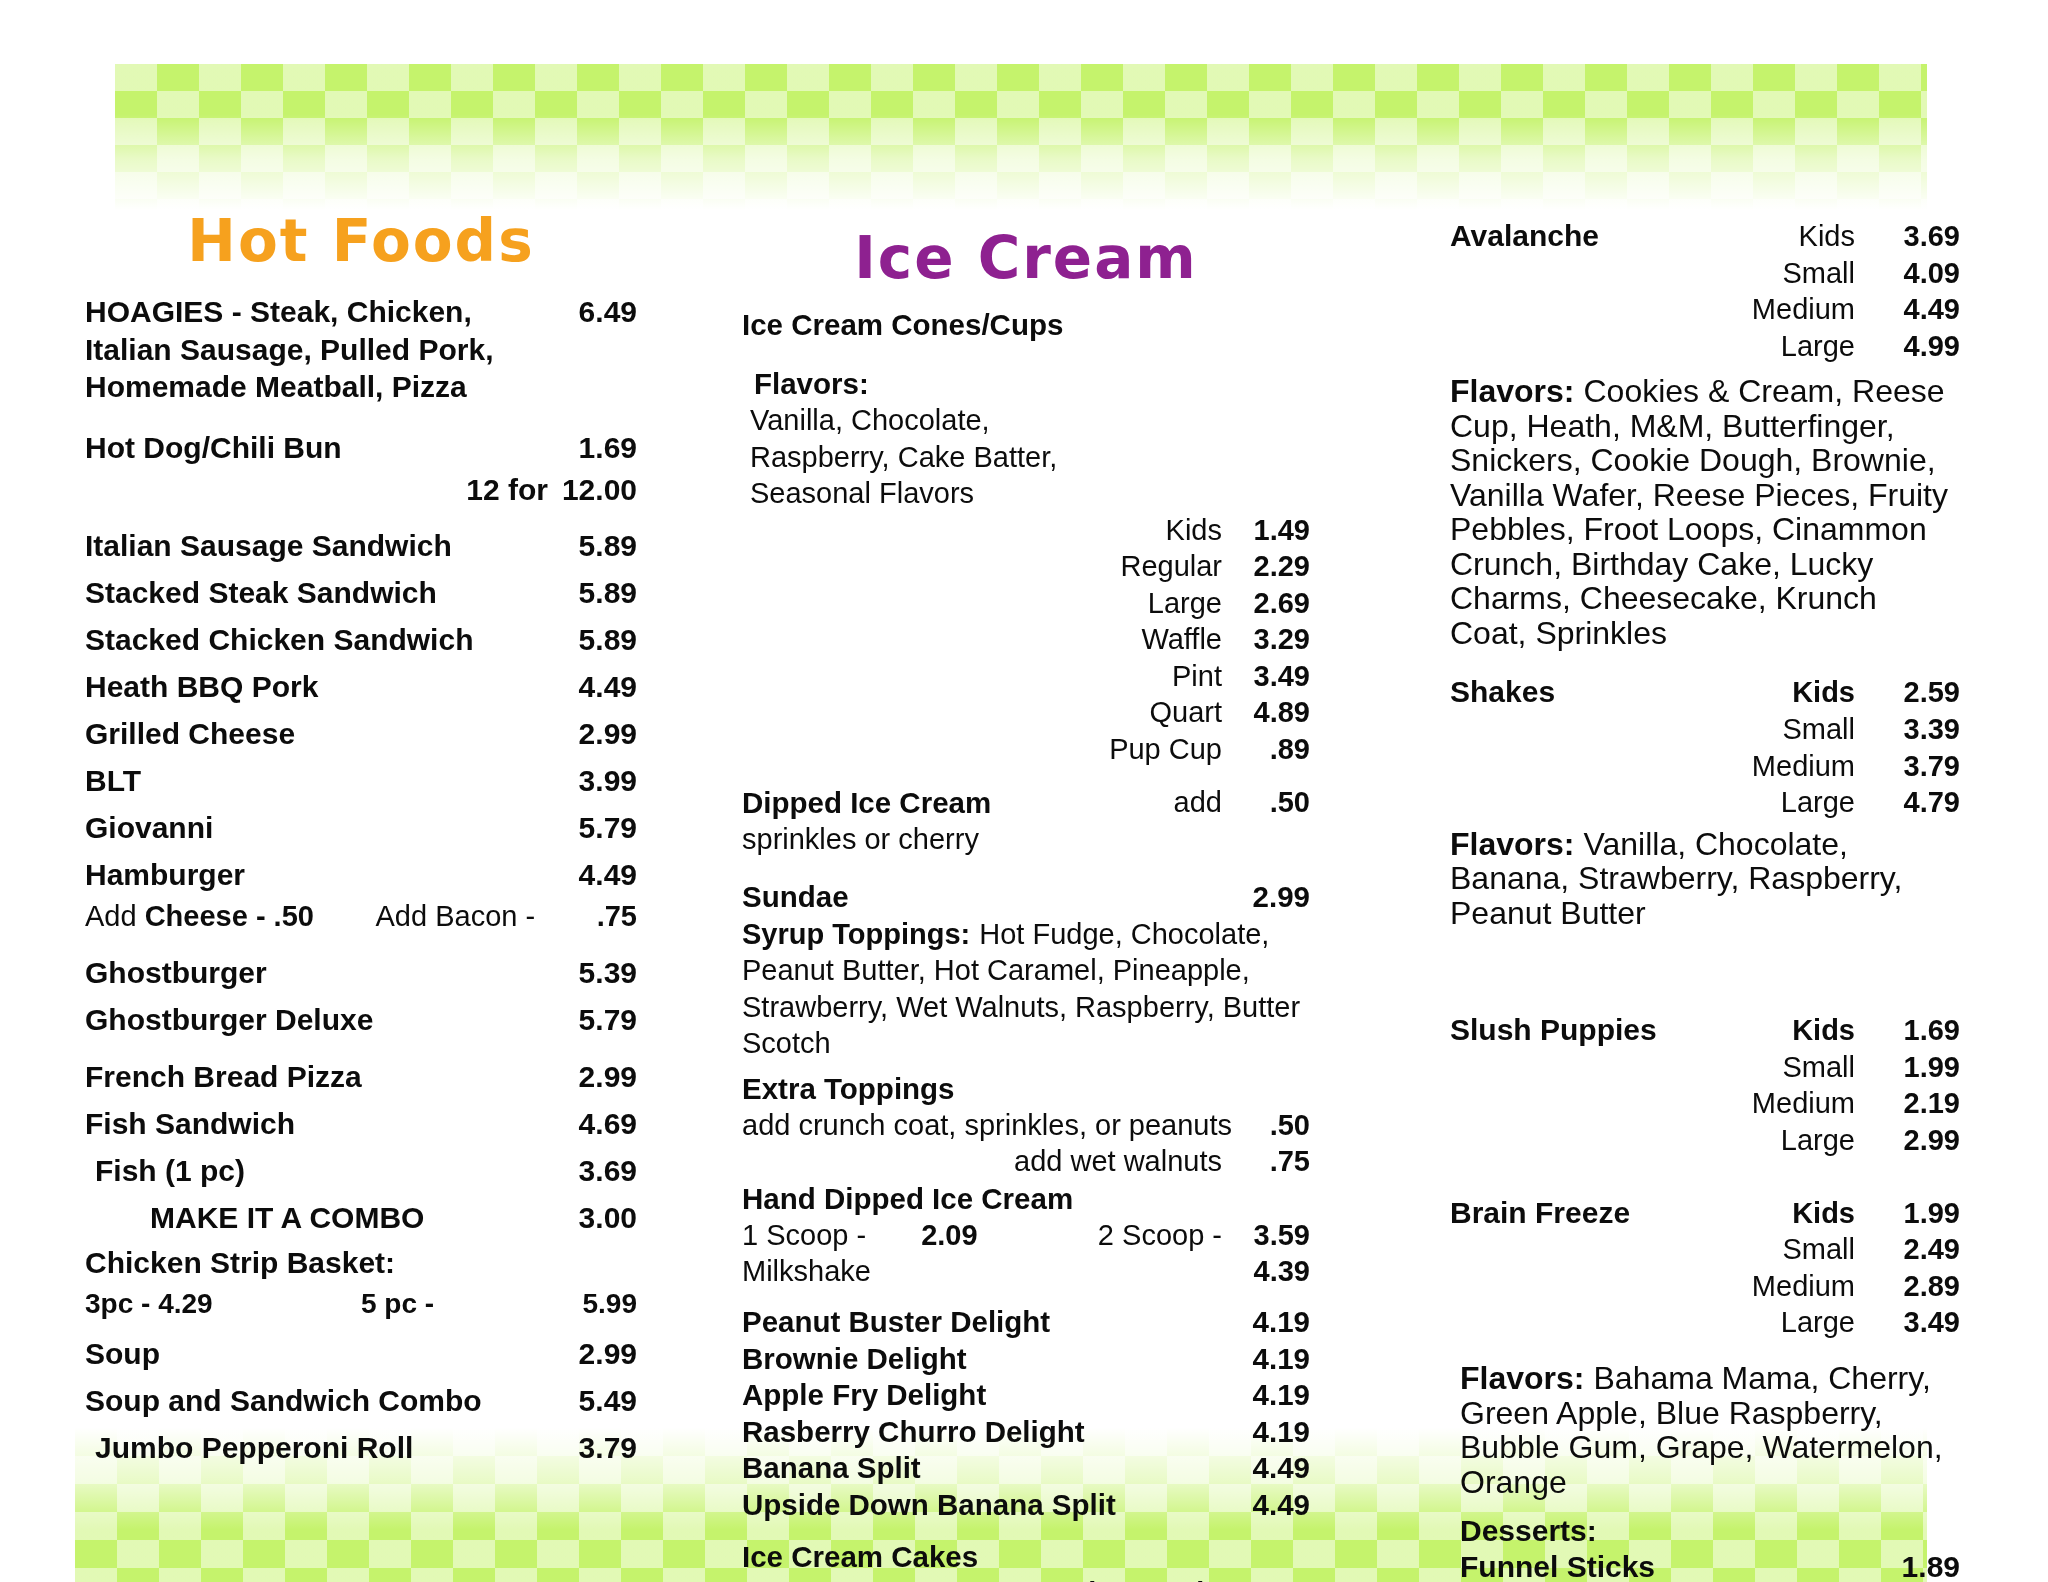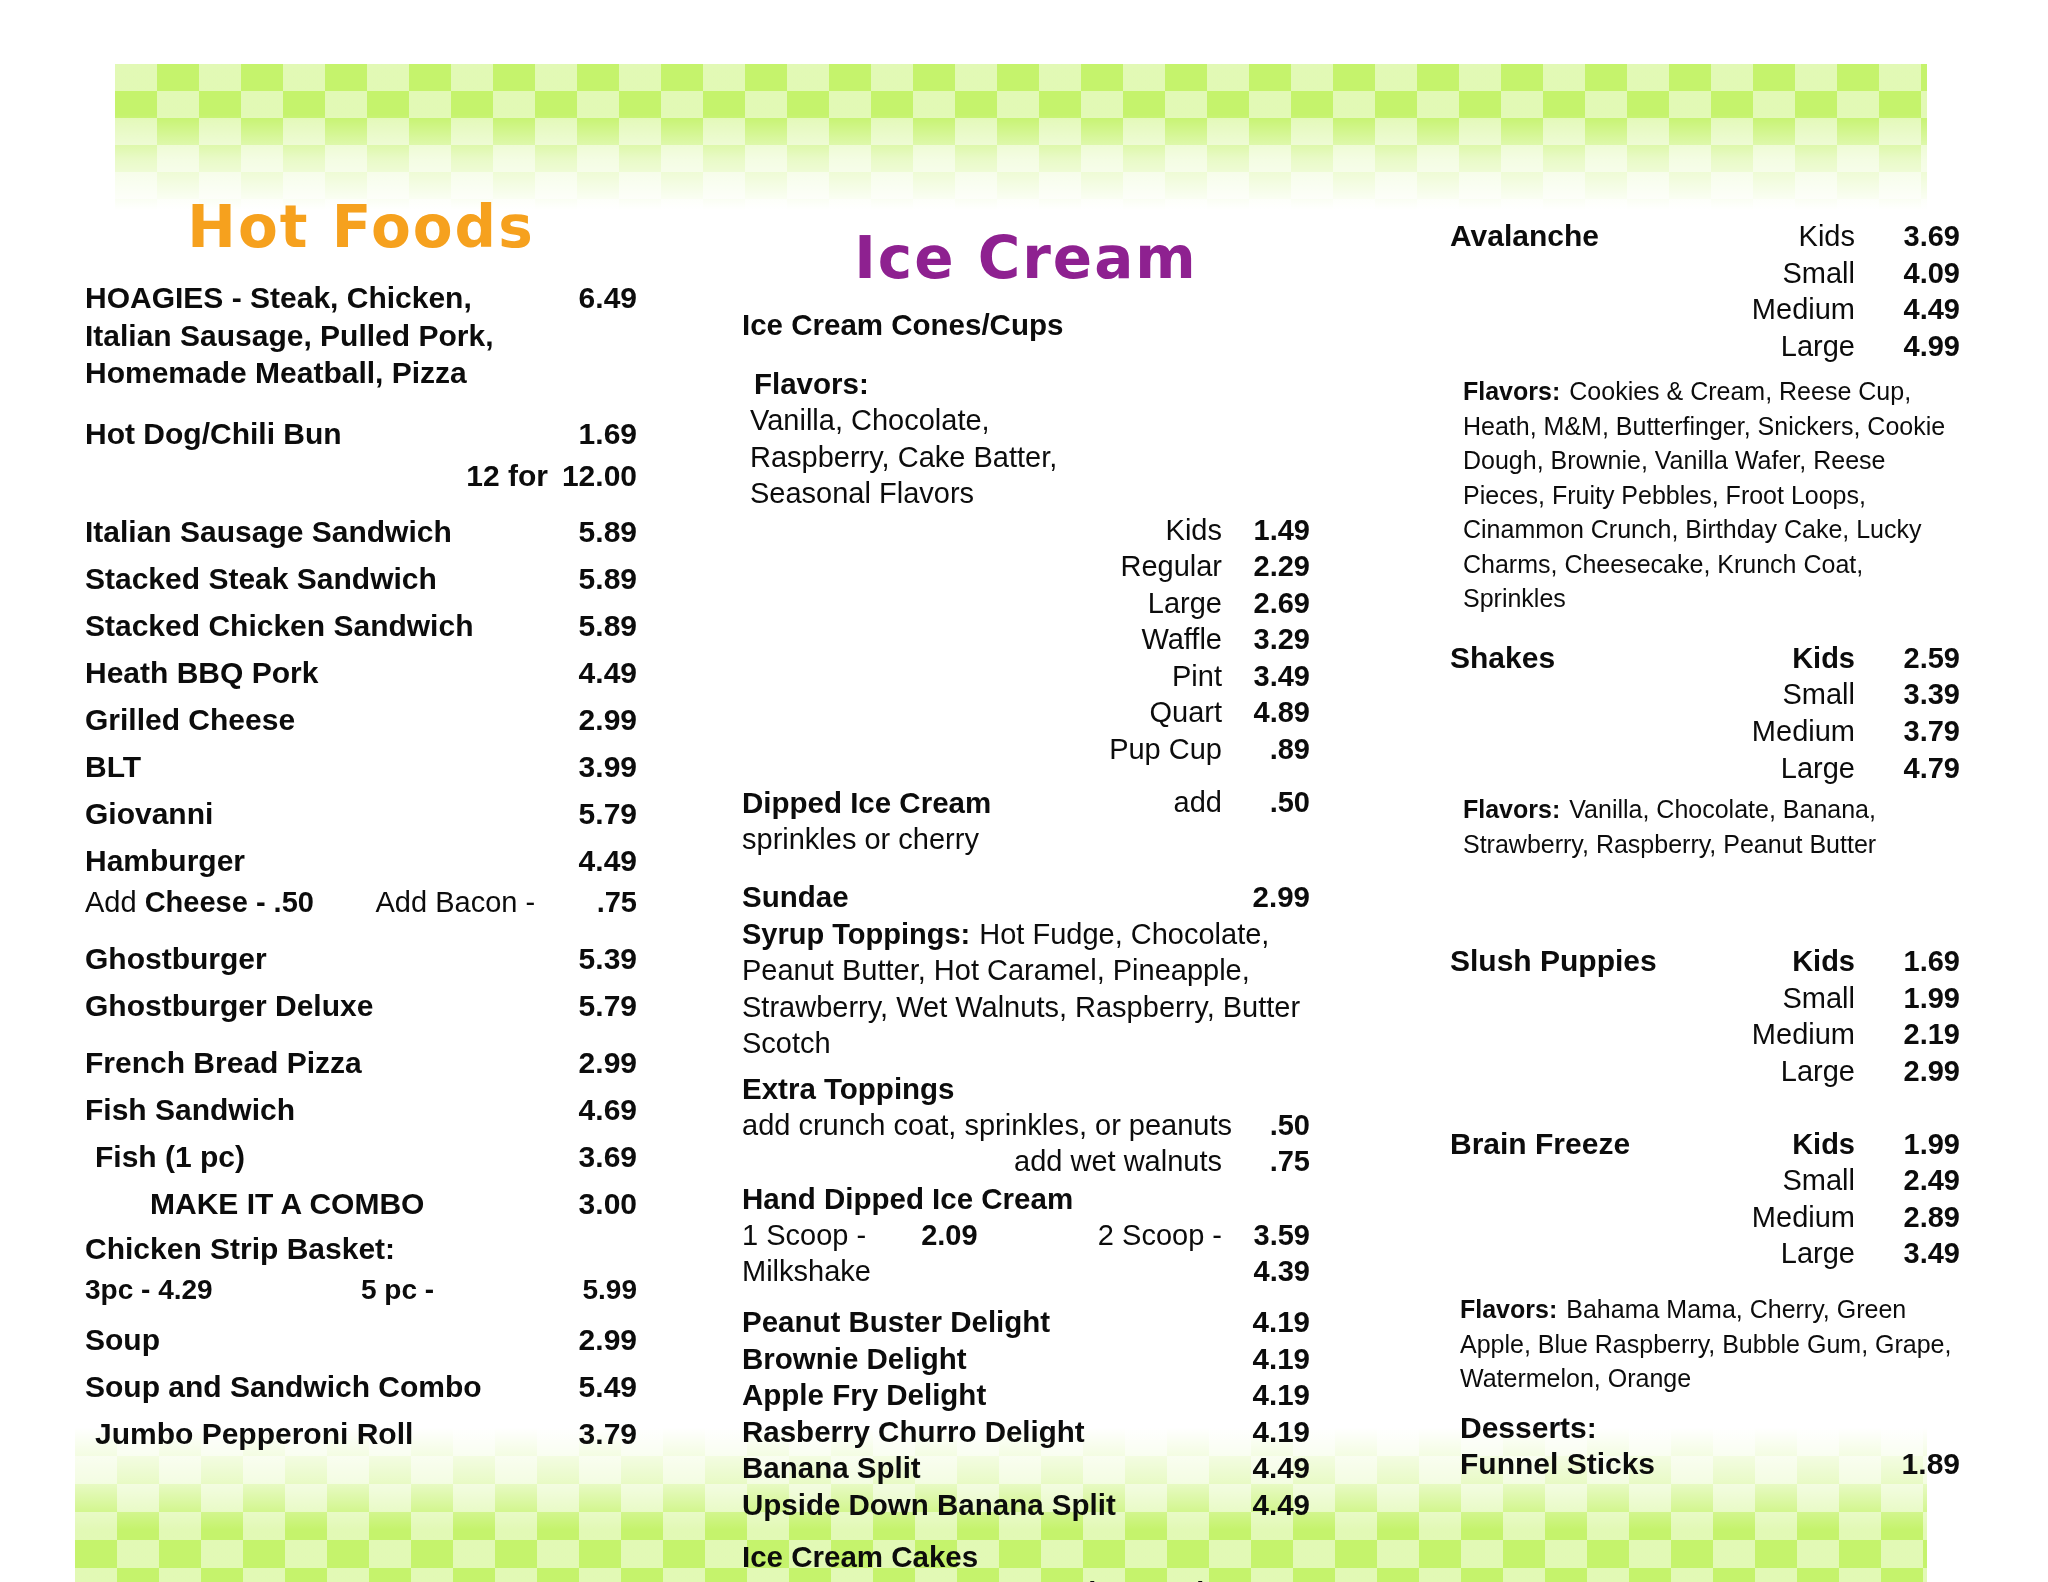--- a/index.html
+++ b/index.html
@@ -22,21 +22,21 @@
     left:75px;top:1428px;width:1852px;height:154px;
     background-image:
       linear-gradient(to top, rgba(255,255,255,0) 0px, rgba(255,255,255,0) 52px, rgba(255,255,255,.62) 100px, #fff 154px),
       repeating-conic-gradient(rgba(197,243,108,.5) 0% 25%, rgba(255,255,255,0) 25% 50%),
       repeating-conic-gradient(#c5f36c 0% 25%, rgba(255,255,255,0) 25% 50%);
     background-size:100% 100%, 84px 56px, 84px 56px;
     background-position:0 0, 42px 28px, 0 28px;
   }
   
   .col{position:absolute;}
-  #col1{left:85px;top:191px;width:552px;}
+  #col1{left:85px;top:205px;width:552px;}
   #col2{left:742px;top:222px;width:568px;}
   #col3{left:1450px;top:218px;width:510px;}
   
   .menu-title{
     font-family:"DejaVu Sans",sans-serif;font-weight:bold;font-size:58px;
     letter-spacing:2px;text-align:center;margin:0;line-height:72px;white-space:nowrap;
   }
   #hot-title{color:#F6A11E;}
   #ice-title{color:#8E2190;}
   
@@ -66,21 +66,21 @@
   .para{font-size:29px;line-height:36.5px;margin:0;}
   .para .plabel{font-weight:bold;margin-right:9px;}
   .scoops-left .price{margin-left:55px;}
   
   .sec{position:relative;}
   .sec-title{position:absolute;left:0;top:0;font-size:30px;font-weight:bold;line-height:36.6px;white-space:nowrap;}
   .szrow3{display:flex;justify-content:flex-end;align-items:baseline;font-size:29px;line-height:36.6px;}
   .szrow3 .lbl{font-weight:normal;text-align:right;}
   .szrow3 .lbl.b{font-weight:bold;}
   .szrow3 .price{width:105px;text-align:right;}
-  .para3{font-size:25px;line-height:34.5px;margin:10px 0 0 13px;width:505px;}
+  .para3{font-size:32px;line-height:34.5px;margin:10px 0 0 0;width:505px;}
   .para3 .plabel{font-weight:bold;margin-right:9px;}
   .desserts-label{font-size:30px;font-weight:bold;line-height:36px;padding-left:10px;}
   .funnel-row{font-size:30px;line-height:36px;padding-left:10px;}
   
   .mt8{margin-top:8px;}.mt10{margin-top:10px;}.mt14{margin-top:14px;}
   .mt16{margin-top:16px;}.mt18{margin-top:18px;}
   .mt22{margin-top:22px;}.mt24{margin-top:24px;}.mt36{margin-top:36px;}.mt82{margin-top:82px;}
 </style>
 </head>
 <body>

